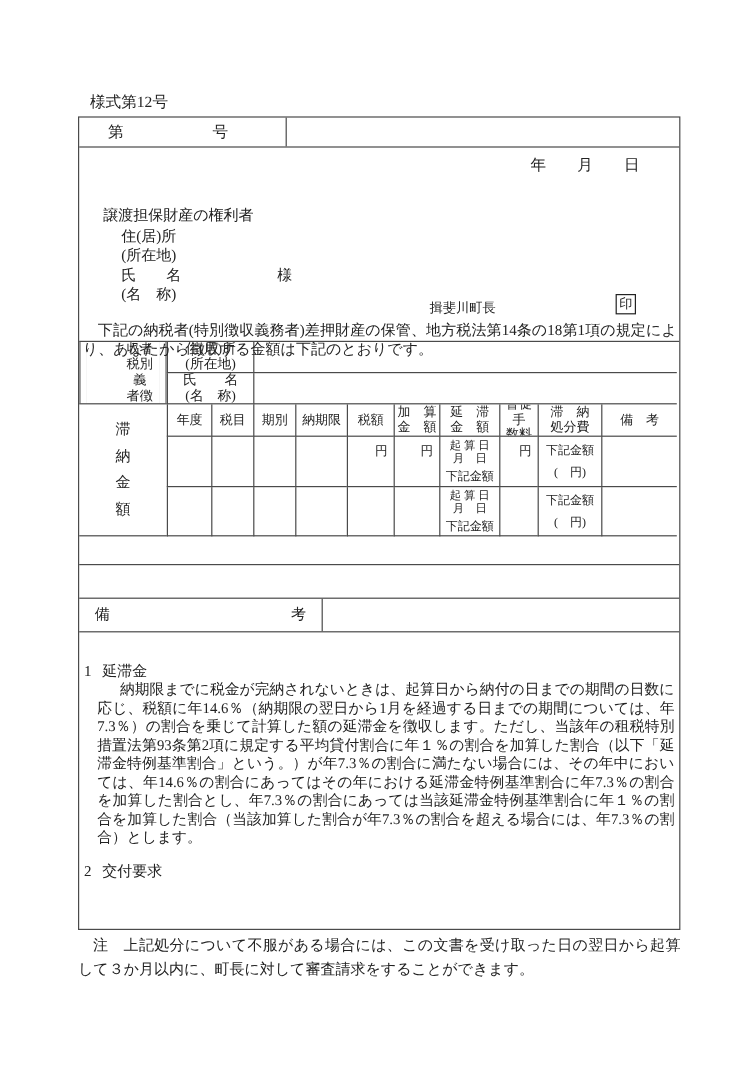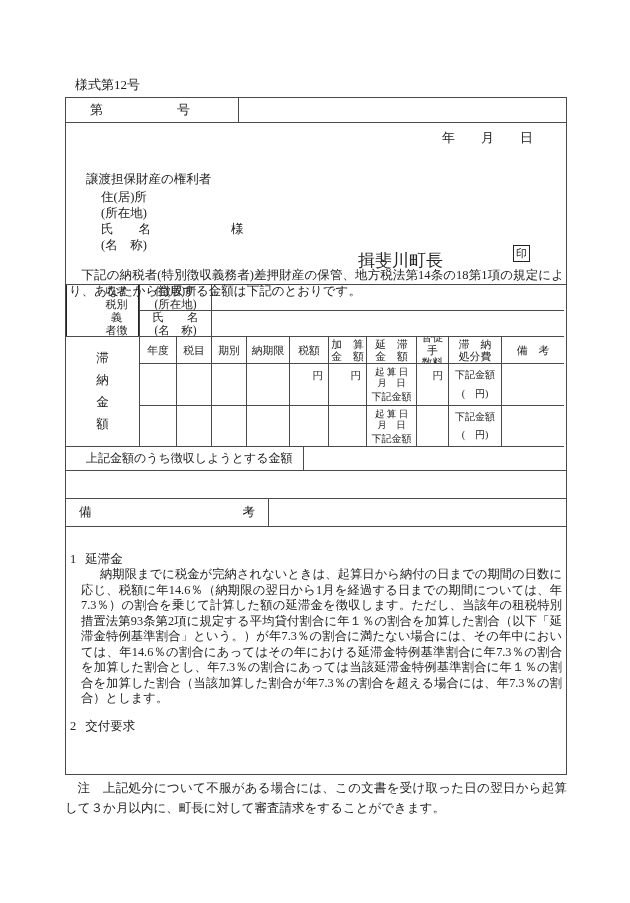--- a/index.html
+++ b/index.html
@@ -21,21 +21,21 @@
 
   
   .recipient{ position:relative; height:161px; font-size:12.5px; }
   .date-line{ position:absolute; top:6px; right:0; padding-right:33px; font-size:13px; letter-spacing:0; }
   .holder-heading{ position:absolute; left:20px; top:48px;text-align:center; }
   .addr-label{ position:absolute; left:35px; top:66px; }
   .addr-sub{ position:absolute; left:35px; top:82px; }
   .name-label{ position:absolute; left:35px; top:98px; }
   .name-honorific{ position:absolute; left:165px; top:98px; }
   .name-sub{ position:absolute; left:35px; top:114px; }
-  .mayor{ position:absolute; left:292px; top:126px; font-size:17px; }
+  .mayor{ position:absolute; left:292px; top:126px; font-size:11px; }
   .seal{ position:absolute; left:447px; top:122px; width:17px; height:17px; border:1px solid var(--ink);
          display:flex; align-items:center; justify-content:center; font-size:11px; }
   .lead-par{ position:absolute; left:3px; top:144px; width:495px; font-size:12.5px;
              line-height:16px; text-indent:1em; text-align:justify; }
 
   
   .main-grid{ display:grid; border-top:1px solid var(--bd);
       grid-template-columns:73px 37px 35px 35px 43px 39px 38px 50px 32px 53px 63px;
       grid-template-rows:26px 26px 27px 42px 41px; }
   .c{ border-left:1px solid var(--bd); border-bottom:1px solid var(--bd);
@@ -209,21 +209,20 @@
       </div>
       <div class="c" style="grid-area:5/9/6/10"></div>
       <div class="c shobunhi-cell" style="grid-area:5/10/6/11">
         <div>下記金額</div>
         <div>(　円)</div>
       </div>
       <div class="c" style="grid-area:5/11/6/12"></div>
     </div>
 
     <div class="frow collect-row">
-      <div class="row-label">上記金額のうち徴収しようとする金額</div>
       <div class="row-value"></div>
     </div>
 
     <div class="frow property-row">
       <div class="row-value"></div>
     </div>
 
     <div class="frow remarks-row">
       <div class="row-label">
         <span>備</span>

